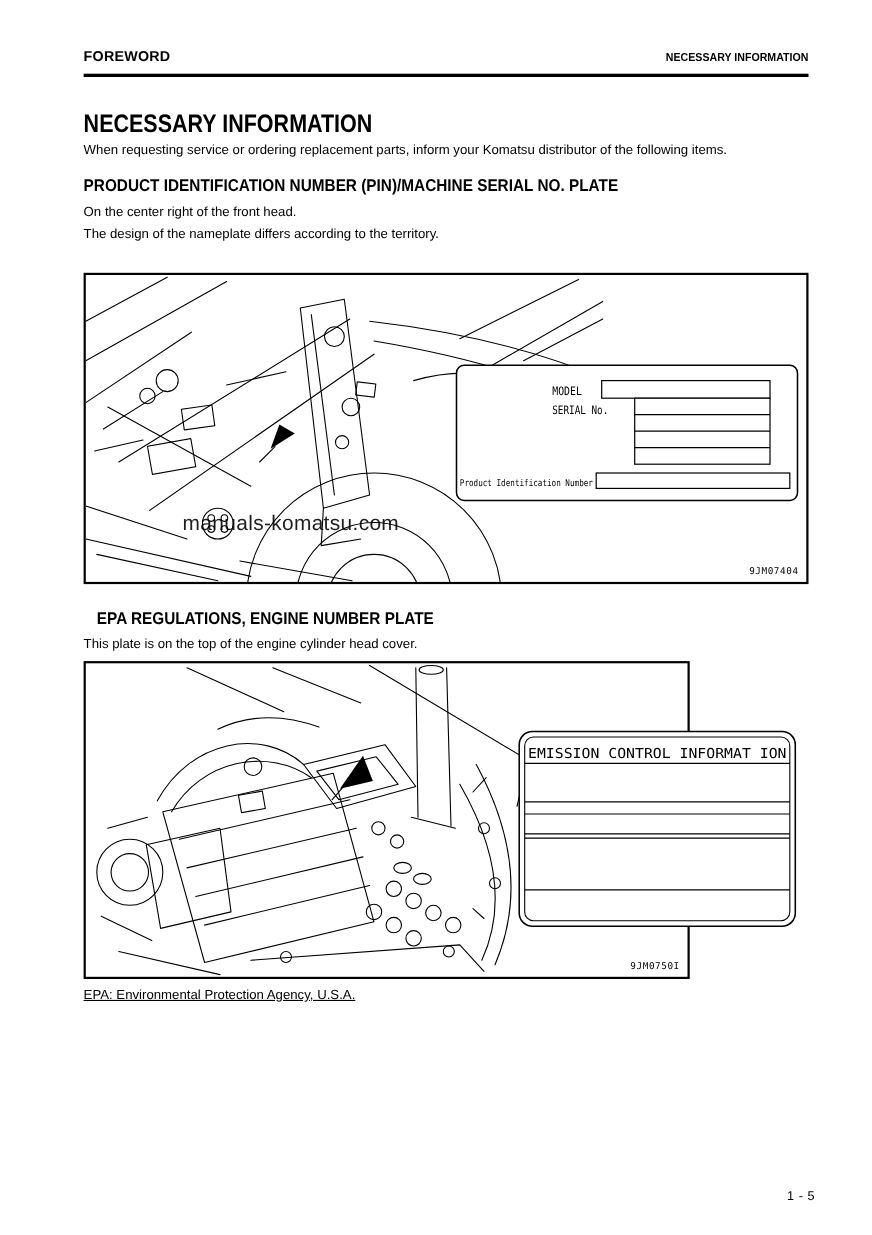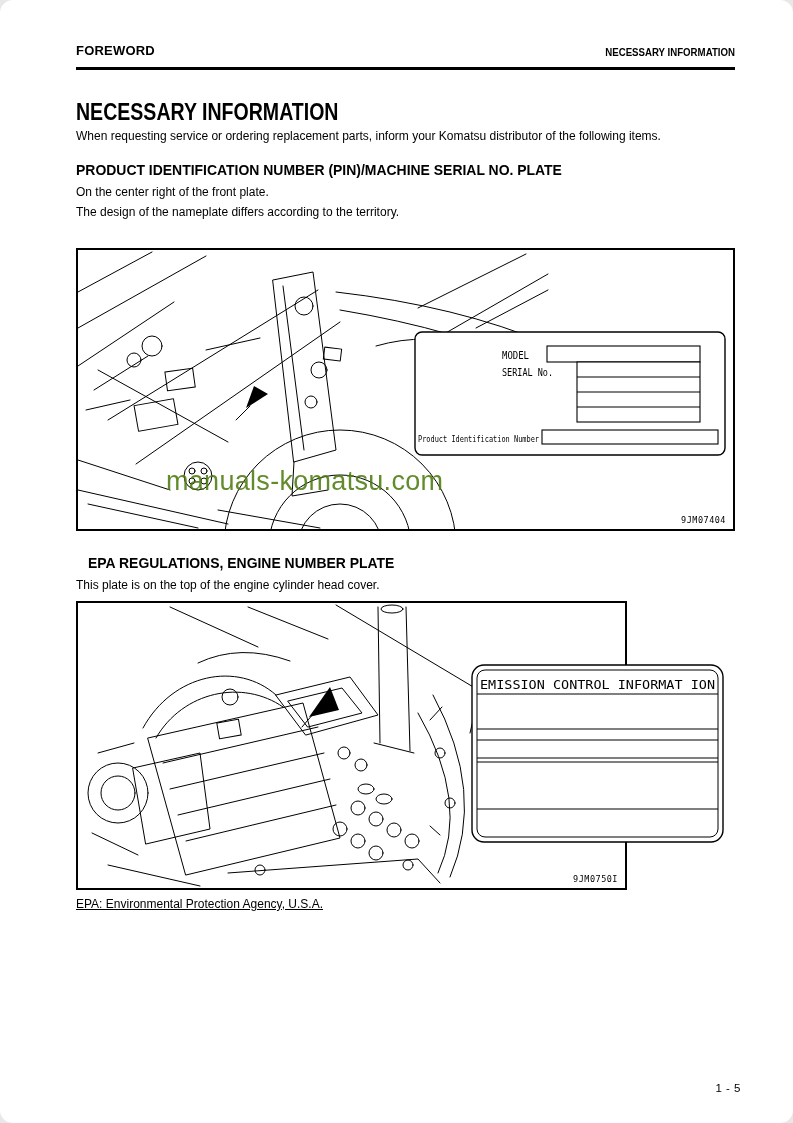--- a/index.html
+++ b/index.html
@@ -1,20 +1,19 @@
 <!DOCTYPE html>
 <html><head>
 <meta charset="utf-8">
 <style>
   html,body{margin:0;padding:0;background:#e8e8e8;}
   .page{
     position:relative;width:793px;height:1123px;margin:0 auto;
     background:#fff;color:#000;overflow:hidden;
     font-family:"Liberation Sans",sans-serif;
-    border-radius:13px;
   }
   .abs{position:absolute;}
   .cond{display:inline-block;transform:scaleX(.9);transform-origin:0 50%;white-space:nowrap;}
   .cond85{display:inline-block;transform:scaleX(.85);transform-origin:0 50%;white-space:nowrap;}
   .condR{display:inline-block;transform:scaleX(.92);transform-origin:100% 50%;white-space:nowrap;}
 
   .hdr-left{left:76px;top:43px;font-size:13px;font-weight:bold;letter-spacing:.2px;}
   .hdr-right{right:58px;top:46px;font-size:10.5px;font-weight:bold;text-align:right;}
   .hdr-rule{left:76px;width:659px;top:67px;height:3px;background:#000;}
 
@@ -29,21 +28,21 @@
   .figure{border:2px solid #000;background:#fff;box-sizing:border-box;}
   .fig1{left:76px;top:248px;width:659px;height:283px;padding-left:28px;}
   .fig2{left:76px;top:601px;width:551px;height:289px;}
   .fig-svg{position:absolute;left:0;top:0;}
   .fig-code{
     position:absolute;right:7px;bottom:4px;
     font-family:"DejaVu Sans Mono",monospace;font-size:8.5px;letter-spacing:.5px;
   }
   .watermark{
     position:absolute;left:88px;top:216px;
-    font-size:27px;color:#4d7c0f;letter-spacing:.3px;opacity:.88;
+    font-size:19px;color:#000000;letter-spacing:.3px;opacity:.88;
     font-family:"Liberation Sans",sans-serif;white-space:nowrap;
   }
 
   .h2-epa{left:76px;top:554px;padding-left:12px;}
   .epa-line1{left:76px;top:578px;}
   .epa-footnote{left:76px;top:897px;text-decoration:underline;}
   .page-num{right:52px;top:1082px;font-size:11.5px;letter-spacing:.5px;}
 
   svg text{font-family:"DejaVu Sans Mono",monospace;fill:#000;}
   .sketch{stroke:#000;fill:none;stroke-width:1;stroke-linejoin:round;stroke-linecap:round;}
@@ -62,21 +61,21 @@
   <div class="abs hdr-rule"></div>
 
   <div class="abs doc-title">
     <span class="cond85">NECESSARY INFORMATION</span>
   </div>
   <div class="abs body-text intro">When requesting service or ordering replacement parts, inform your Komatsu distributor of the following items.</div>
 
   <div class="abs h2 h2-pin">
     <span class="cond">PRODUCT IDENTIFICATION NUMBER (PIN)/MACHINE SERIAL NO. PLATE</span>
   </div>
-  <div class="abs body-text pin-line1">On the center right of the front plate.</div>
+  <div class="abs body-text pin-line1">On the center right of the front head.</div>
   <div class="abs body-text pin-line2">The design of the nameplate differs according to the territory.</div>
 
   <div class="abs figure fig1">
     <svg class="fig-svg" width="655" height="279" viewBox="0 0 655 279">
 
       <g class="sketch">
         <path d="M0,42 L74,2"></path>
           <path d="M0,78 L128,6"></path>
           <path d="M0,116 L96,52"></path>
         <path d="M16,140 L70,106"></path>

